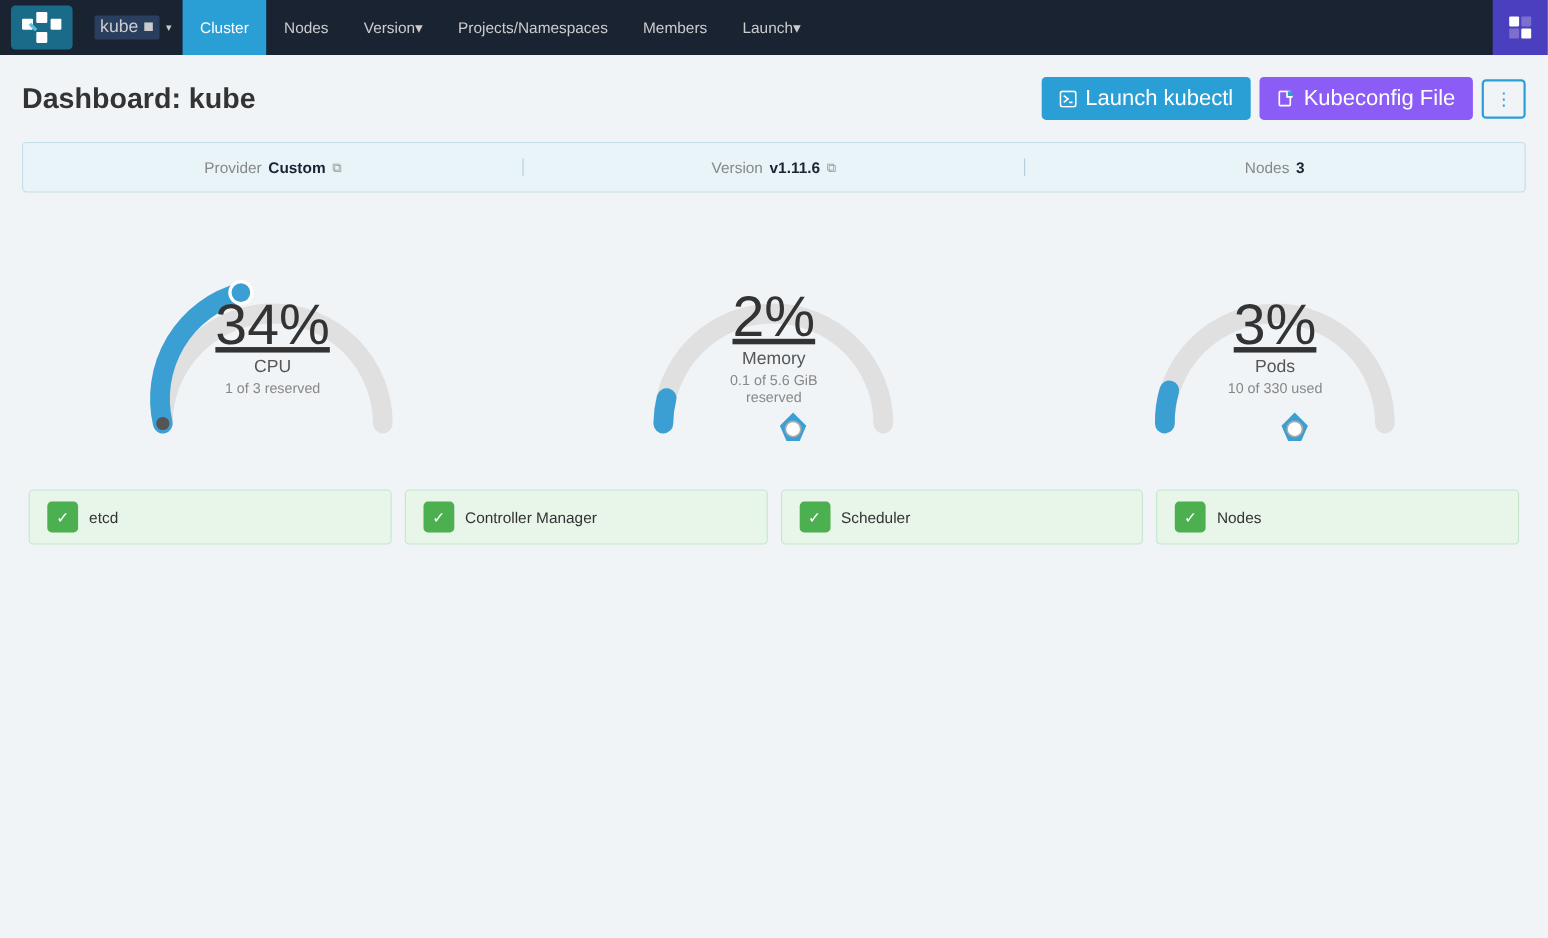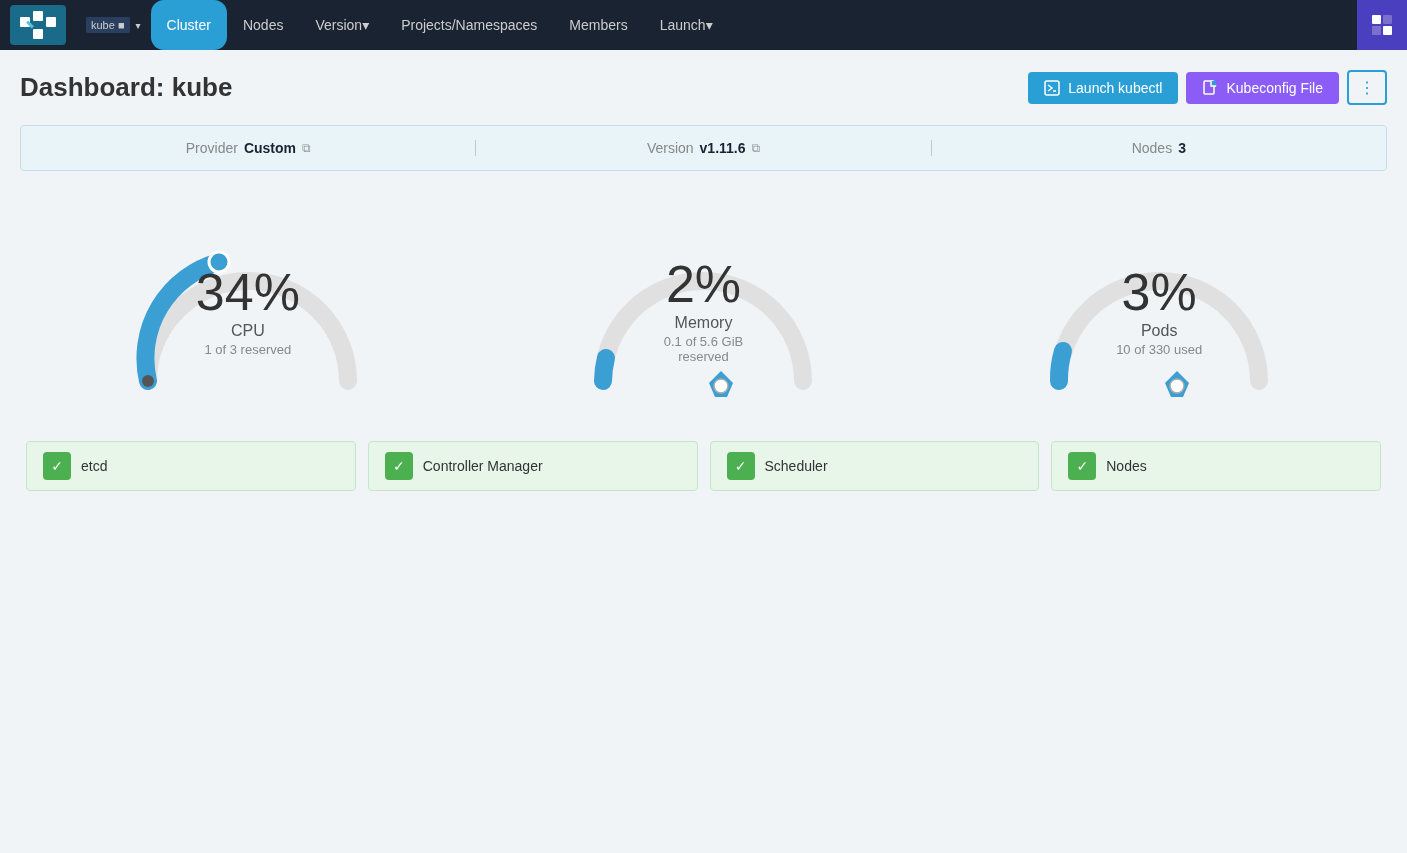--- a/index.html
+++ b/index.html
@@ -26,38 +26,37 @@
       color: #ccc;
       font-size: 14px;
       padding: 6px 10px;
       cursor: pointer;
       gap: 6px;
     }
     .navbar-cluster-btn .kube-icon {
       background: #2a3f5f;
       padding: 2px 5px;
       border-radius: 2px;
-      font-size: 11px;
+      font-size: 16px;
     }
     .navbar-cluster-btn .chevron { font-size: 10px; }
     .navbar-nav {
       display: flex;
       align-items: center;
       height: 100%;
     }
     .navbar-nav a {
       color: #ccc;
       text-decoration: none;
       padding: 0 16px;
       height: 100%;
       display: flex;
       align-items: center;
       font-size: 14px;
       cursor: pointer;
-      border-radius: 13px;
     }
     .navbar-nav a.active {
       color: #fff;
       background: #2a9fd6;
     }
     .navbar-spacer { flex: 1; }
     .navbar-right {
       display: flex;
       align-items: center;
       padding-right: 0;
@@ -96,21 +95,21 @@
       gap: 8px;
     }
     .btn {
       display: flex;
       align-items: center;
       gap: 8px;
       padding: 8px 16px;
       border: none;
       border-radius: 4px;
       cursor: pointer;
-      font-size: 14px;
+      font-size: 20px;
       font-weight: 500;
     }
     .btn-primary {
       background: #2a9fd6;
       color: #fff;
     }
     .btn-secondary {
       background: #8b5cf6;
       color: #fff;
     }
@@ -187,20 +186,21 @@
       top: 55%;
       left: 50%;
       transform: translate(-50%, -50%);
       text-align: center;
     }
     .gauge-percent {
       font-size: 52px;
       font-weight: 300;
       color: #333;
       line-height: 1;
+      text-decoration: underline;
     }
     .gauge-label {
       font-size: 16px;
       color: #555;
       margin-top: 4px;
     }
     .gauge-sub {
       font-size: 13px;
       color: #888;
       margin-top: 2px;

